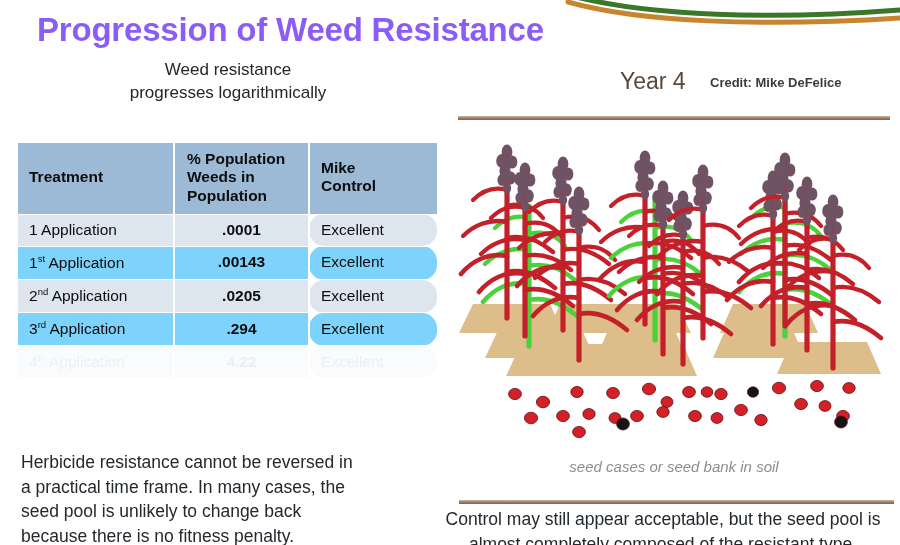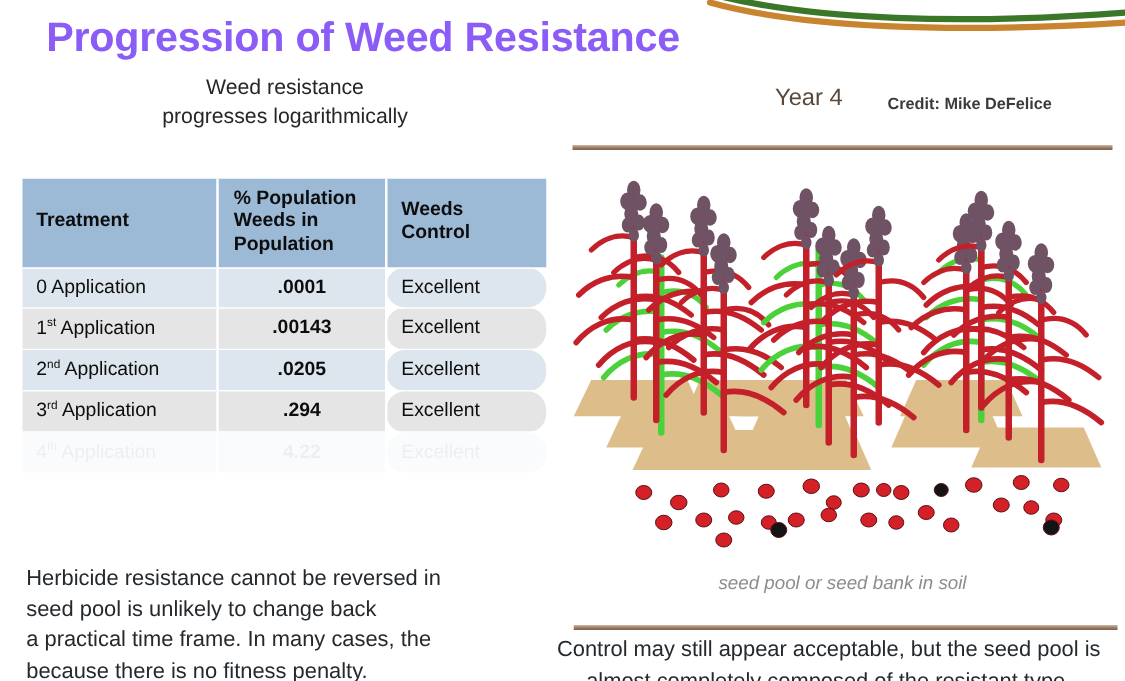--- a/index.html
+++ b/index.html
@@ -83,21 +83,21 @@
     font-size: 15.5px;
     color: #0d0d0d;
     padding: 6px 0 7px 11px;
     border-right: 2px solid #ffffff;
     border-top: 1px solid #ffffff;
     height: 26px;
     box-sizing: border-box;
   }
   #resistance-table td:last-child { border-right: none; border-radius: 15px; }
   #resistance-table tr.row-odd td  { background: #dde5ee; }
-  #resistance-table tr.row-even td { background: #e5e5e5; }
+  #resistance-table tr.row-even td { background: #7dd3fc; }
   #resistance-table td.num { text-align: center; padding-left: 0; font-weight: bold; }
   #resistance-table sup { font-size: 9.5px; vertical-align: super; }
 
   #resistance-table tr.row-faded td {
     color: rgba(13,13,13,0.055);
     background: #fafbfd;
   }
 
   #left-body-text {
     position: absolute;
@@ -108,21 +108,21 @@
     line-height: 1.41;
     color: #24292e;
   }
   #left-body-text .bl { display: block; }
 
   
   #year-label {
     position: absolute;
     left: 620px;
     top: 68px;
-    font-size: 19px;
+    font-size: 23px;
     color: #59483b;
   }
   #credit-label {
     position: absolute;
     left: 710px;
     top: 75px;
     font-size: 13px;
     font-weight: bold;
     color: #3b3b3b;
   }
@@ -190,28 +190,28 @@
     <tr>
       <th>
         <span>Treatment</span>
       </th>
       <th class="col-pct">
         <span>% Population</span><br>
         <span>Weeds in</span><br>
         <span>Population</span>
       </th>
       <th>
-        <span>Weeds</span><br>
+        <span>Mike</span><br>
         <span>Control</span>
       </th>
     </tr>
   </thead>
   <tbody>
     <tr class="row-odd">
-      <td><span>0  Application</span></td>
+      <td><span>1  Application</span></td>
       <td class="num">.0001</td>
       <td>Excellent</td>
     </tr>
     <tr class="row-even">
       <td><span>1</span><sup>st</sup><span> Application</span></td>
       <td class="num">.00143</td>
       <td>Excellent</td>
     </tr>
     <tr class="row-odd">
       <td><span>2</span><sup>nd</sup><span> Application</span></td>
@@ -226,22 +226,22 @@
     <tr class="row-odd row-faded">
       <td><span>4</span><sup>th</sup><span> Application</span></td>
       <td class="num">4.22</td>
       <td>Excellent</td>
     </tr>
   </tbody>
 </table>
 
 <div id="left-body-text">
   <span class="bl">Herbicide resistance cannot be reversed in</span>
+  <span class="bl">a practical time frame. In many cases, the</span>
   <span class="bl">seed pool is unlikely to change back</span>
-  <span class="bl">a practical time frame. In many cases, the</span>
   <span class="bl">because there is no fitness penalty.</span>
 </div>
 
 <div id="year-label">Year 4</div>
 <div id="credit-label">Credit: Mike DeFelice</div>
 
 <div class="hrule" id="rule-top"></div>
 <div class="hrule" id="rule-bottom"></div>
 
 <svg id="field-illustration" viewBox="0 0 445 325" aria-hidden="true">
@@ -400,18 +400,18 @@
       <ellipse cx="160" cy="290" rx="6.0" ry="5.4"></ellipse>
     </g>
     <g fill="#141414">
       <ellipse cx="168" cy="296" rx="6.4" ry="6.0"></ellipse>
       <ellipse cx="298" cy="264" rx="5.6" ry="5.2"></ellipse>
       <ellipse cx="386" cy="294" rx="6.4" ry="6.0"></ellipse>
     </g>
   </g>
 </svg>
 
-<div id="seedbank-caption">seed pool or seed bank in soil</div>
+<div id="seedbank-caption">seed cases or seed bank in soil</div>
 
 <div id="right-body-text">
   <span class="bl">Control may still appear acceptable, but the seed pool is</span>
   <span class="bl">almost completely composed of the resistant type.</span>
 </div>
 
 </body></html>

